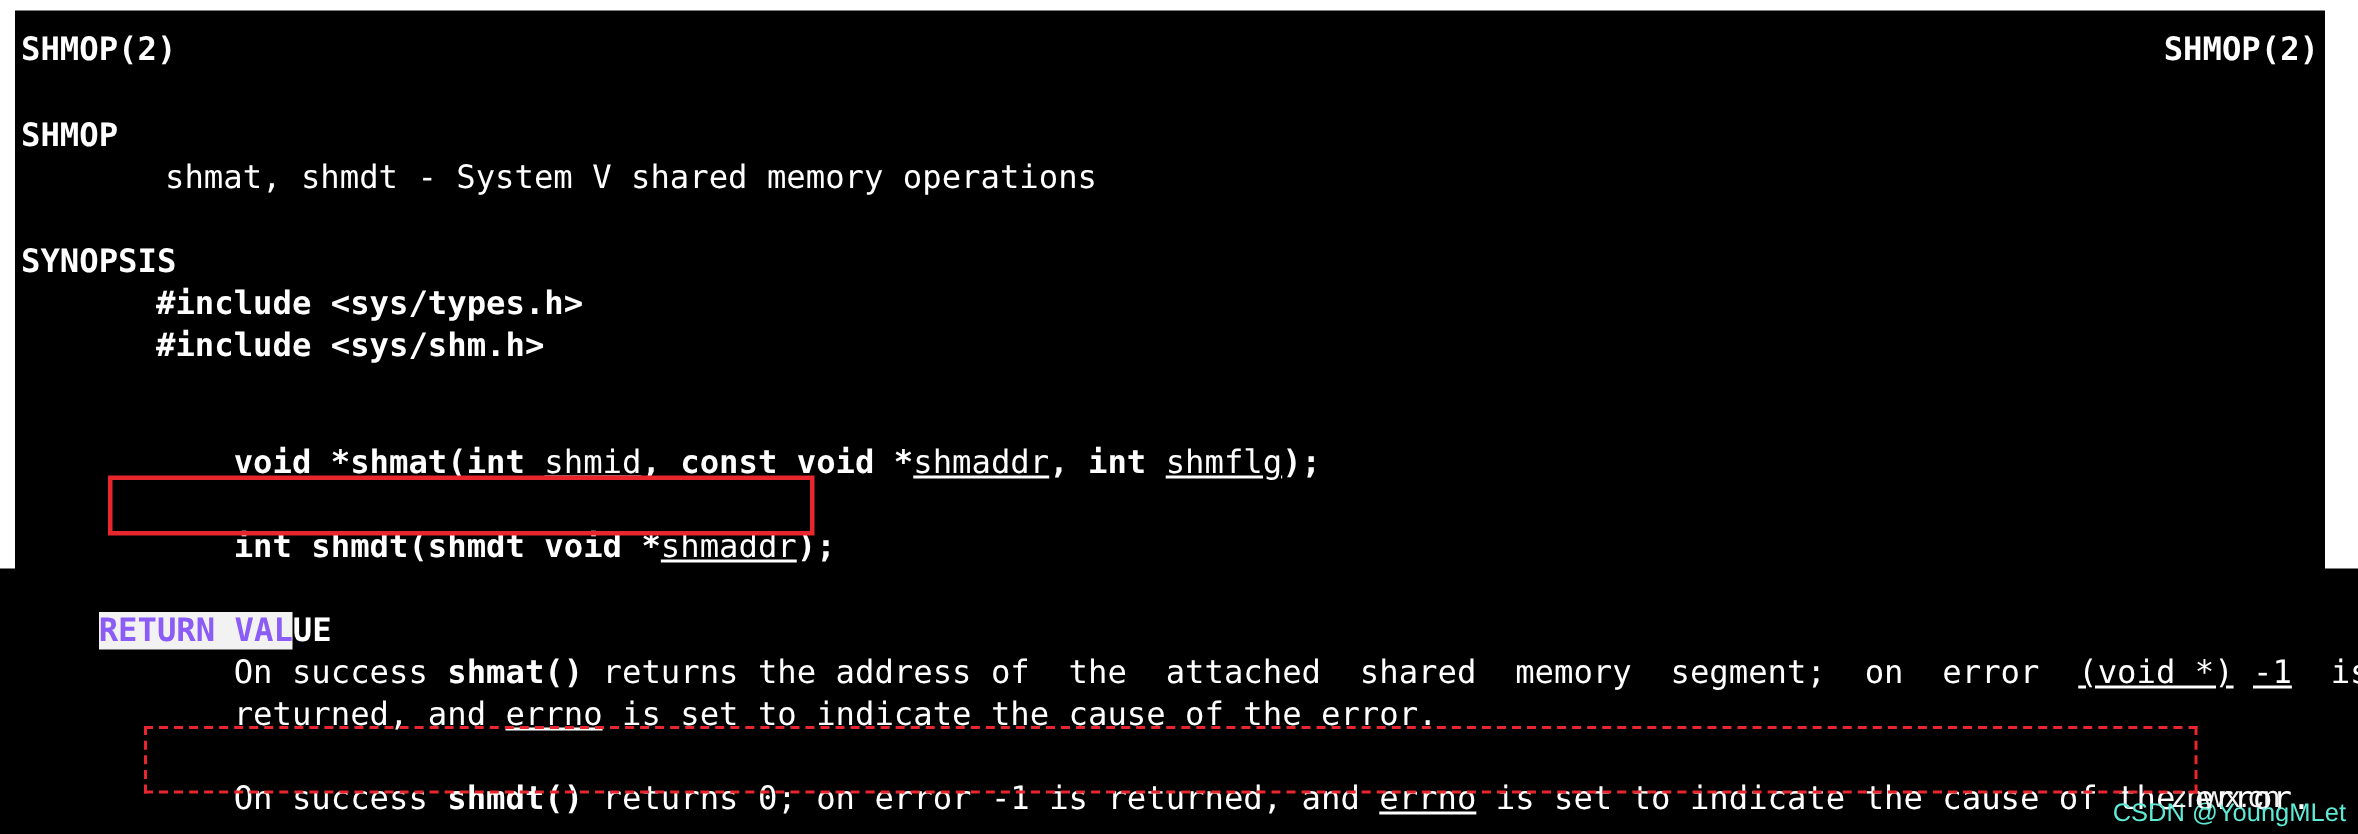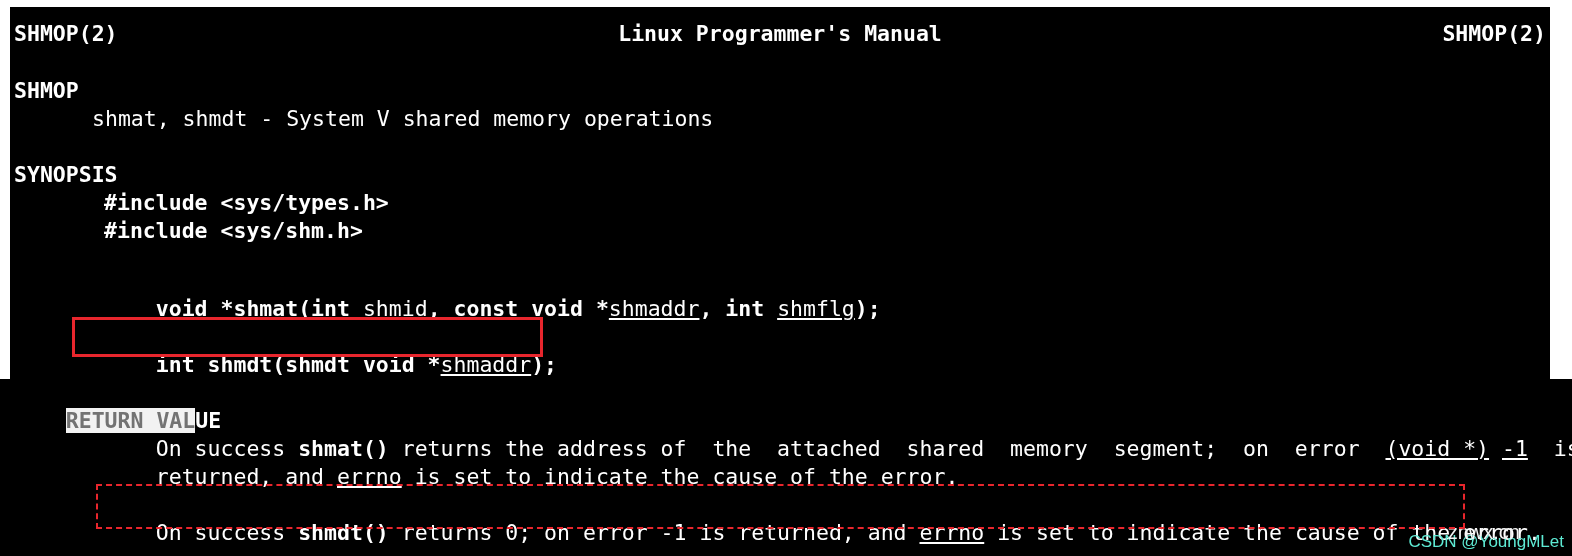--- a/index.html
+++ b/index.html
@@ -61,21 +61,21 @@
   }
   #man-header .center-cell { flex: 0 0 auto; }
 
   .sec-head {
     font-weight: 700;
   }
 
   
   .hl {
     background: #f2f2f2;
-    color: #737373;
+    color: #8b5cf6;
   }
 
   
   #shmdt-proto-box {
     position: absolute;
     left: 72px;
     top: 317px;
     width: 471px;
     height: 40px;
     border: 3px solid #e8262d;
@@ -114,27 +114,26 @@
     white-space: pre;
   }
 </style>
 </head>
 <body>
 
 <div class="panel" id="panel-synopsis">
 
   <div id="man-header">
     <span class="center-cell">SHMOP(2)</span>
-    <span class="center-cell">Linux Programmer's Manual</span>
     <span class="center-cell">SHMOP(2)</span>
   </div>
 
   <div class="term-line sec-head" style="left:4px; top:73px;">SHMOP</div>
 
-  <div class="term-line" style="left:82px; top:101px;">shmat, shmdt - System V shared memory operations</div>
+  <div class="term-line" style="left:100px; top:101px;">shmat, shmdt - System V shared memory operations</div>
 
   <div class="term-line sec-head" style="left:4px; top:157px;">SYNOPSIS</div>
 
   <div class="term-line bold" style="left:94px; top:185px;">#include &lt;sys/types.h&gt;</div>
 
   <div class="term-line" style="left:94px; top:269px;">
     <span class="bold">void *shmat(int </span><span class="uline">shmid</span><span class="bold">, const void *</span><span class="uline">shmaddr</span><span class="bold">, int </span><span class="uline">shmflg</span><span class="bold">);</span>
   </div>
 
   <div class="term-line bold" style="left:94px; top:213px;">#include &lt;sys/shm.h&gt;</div>

